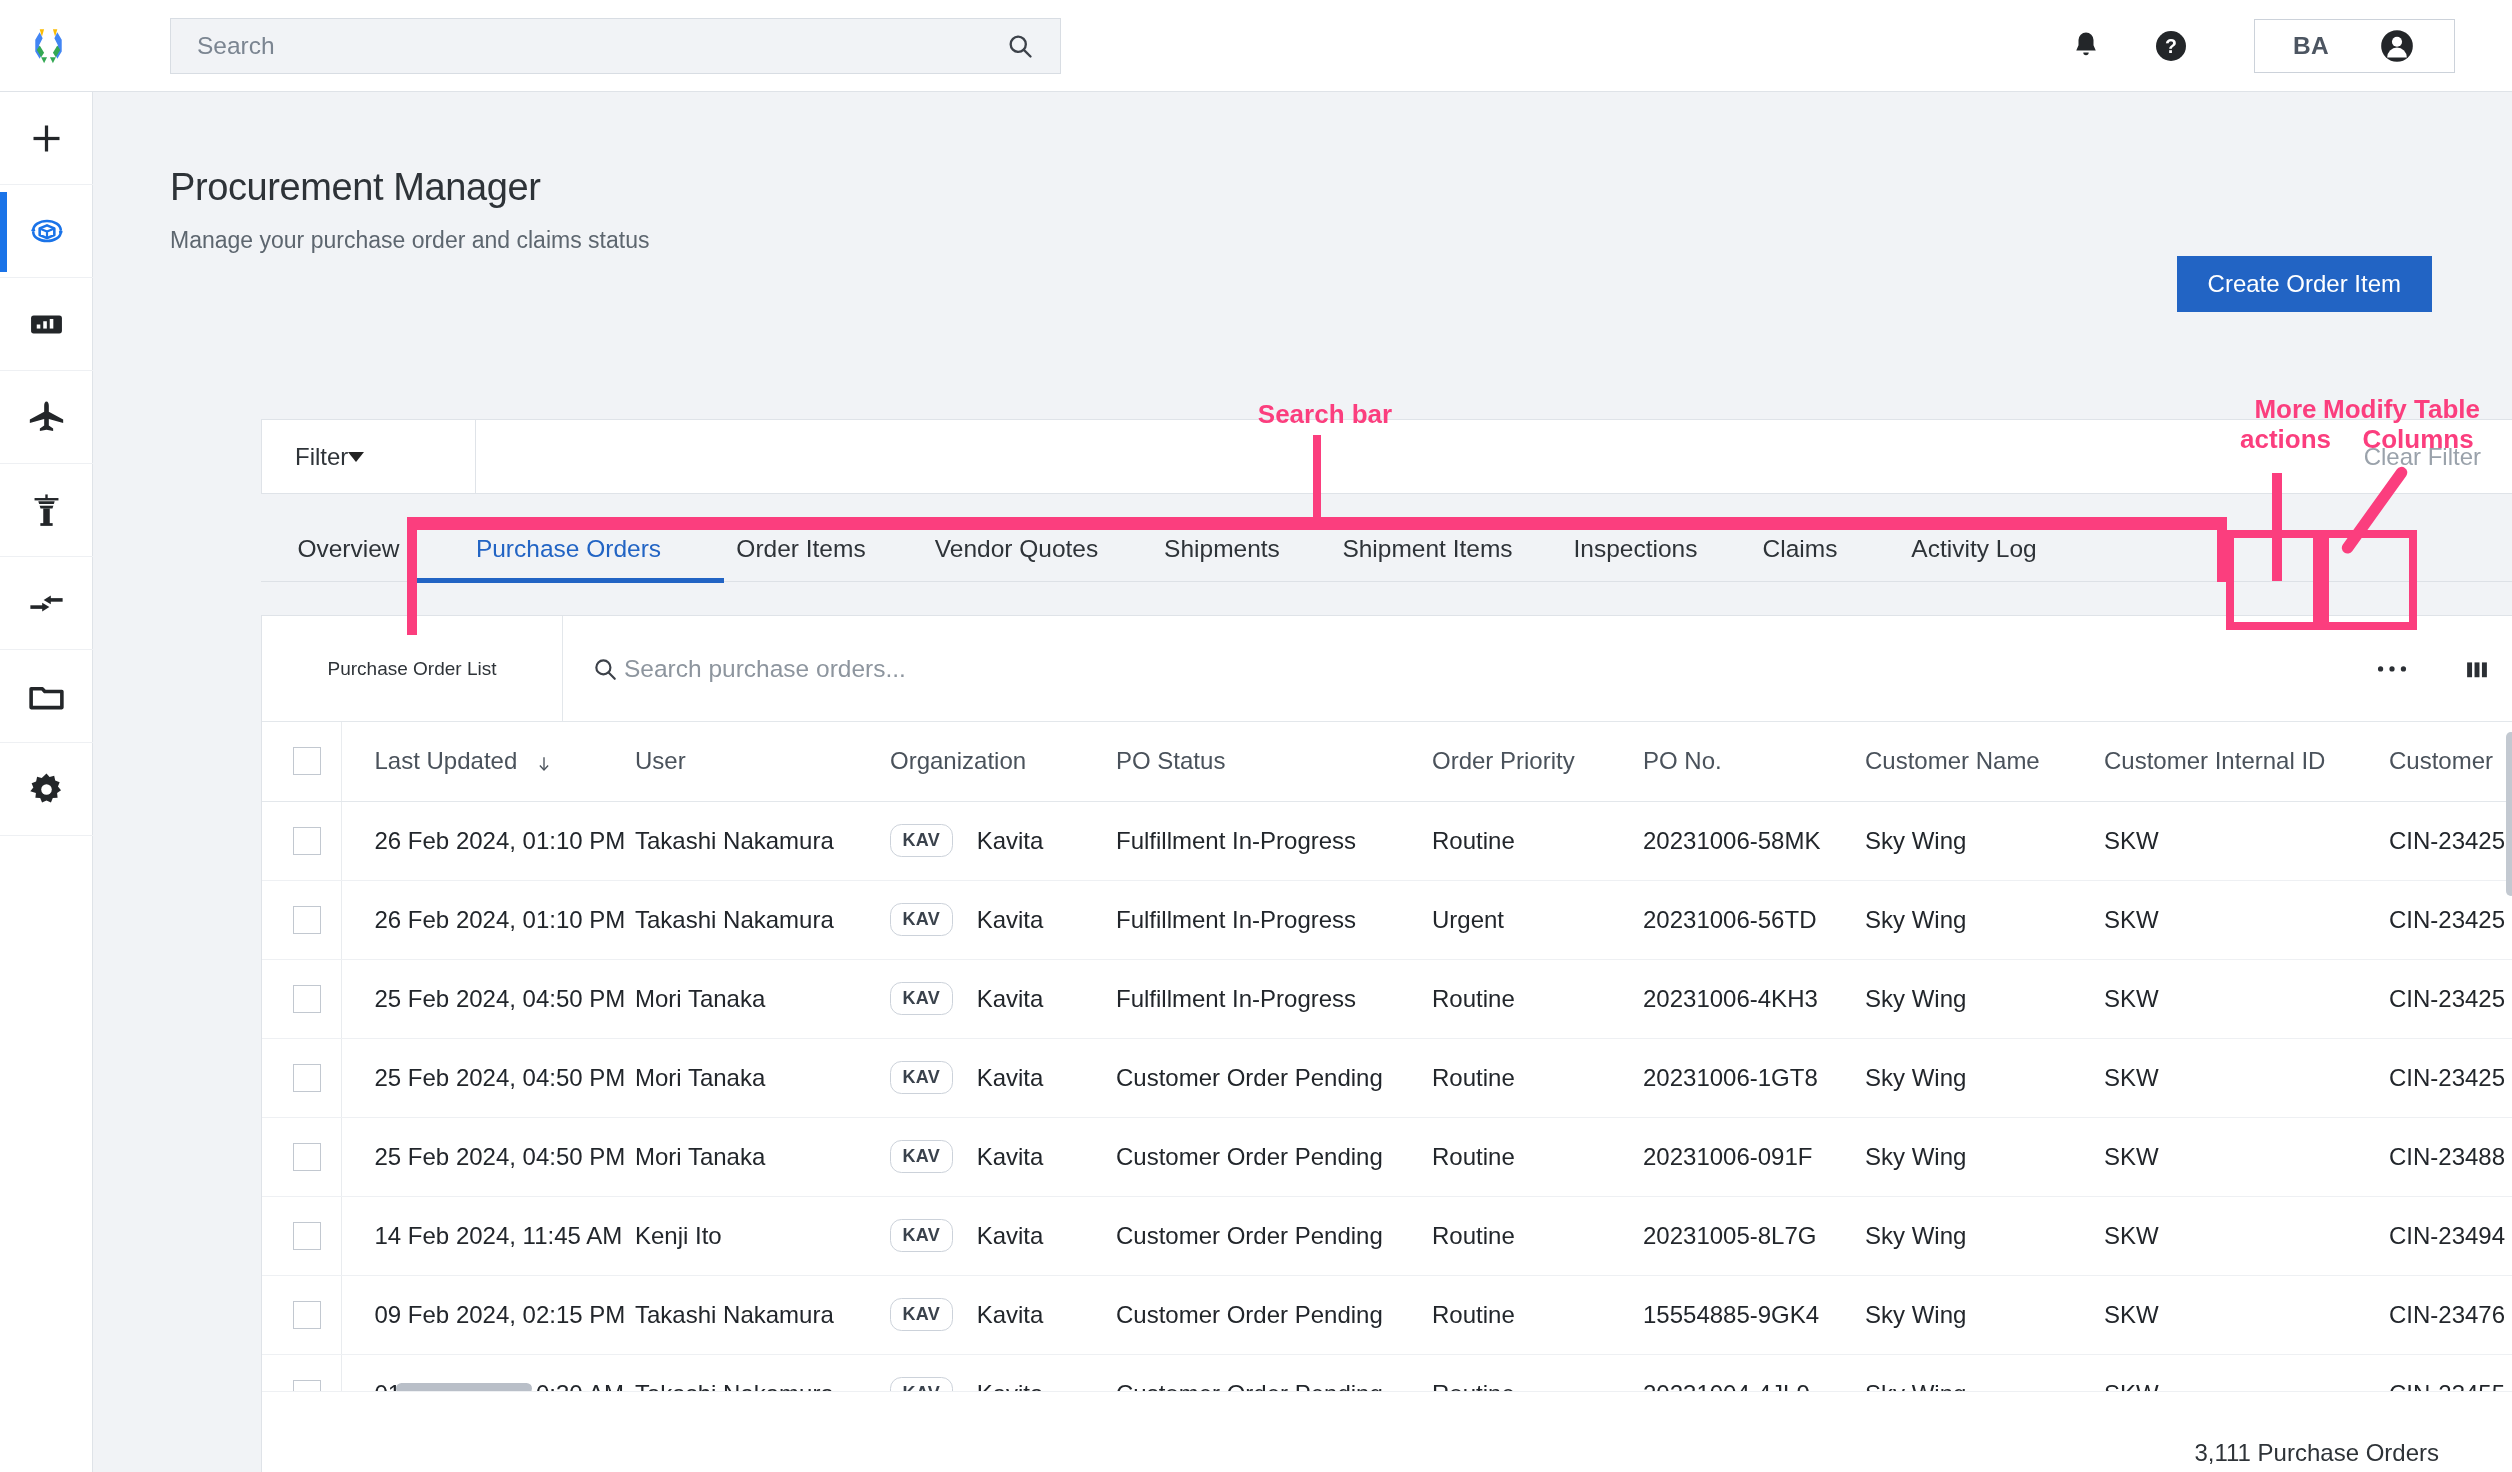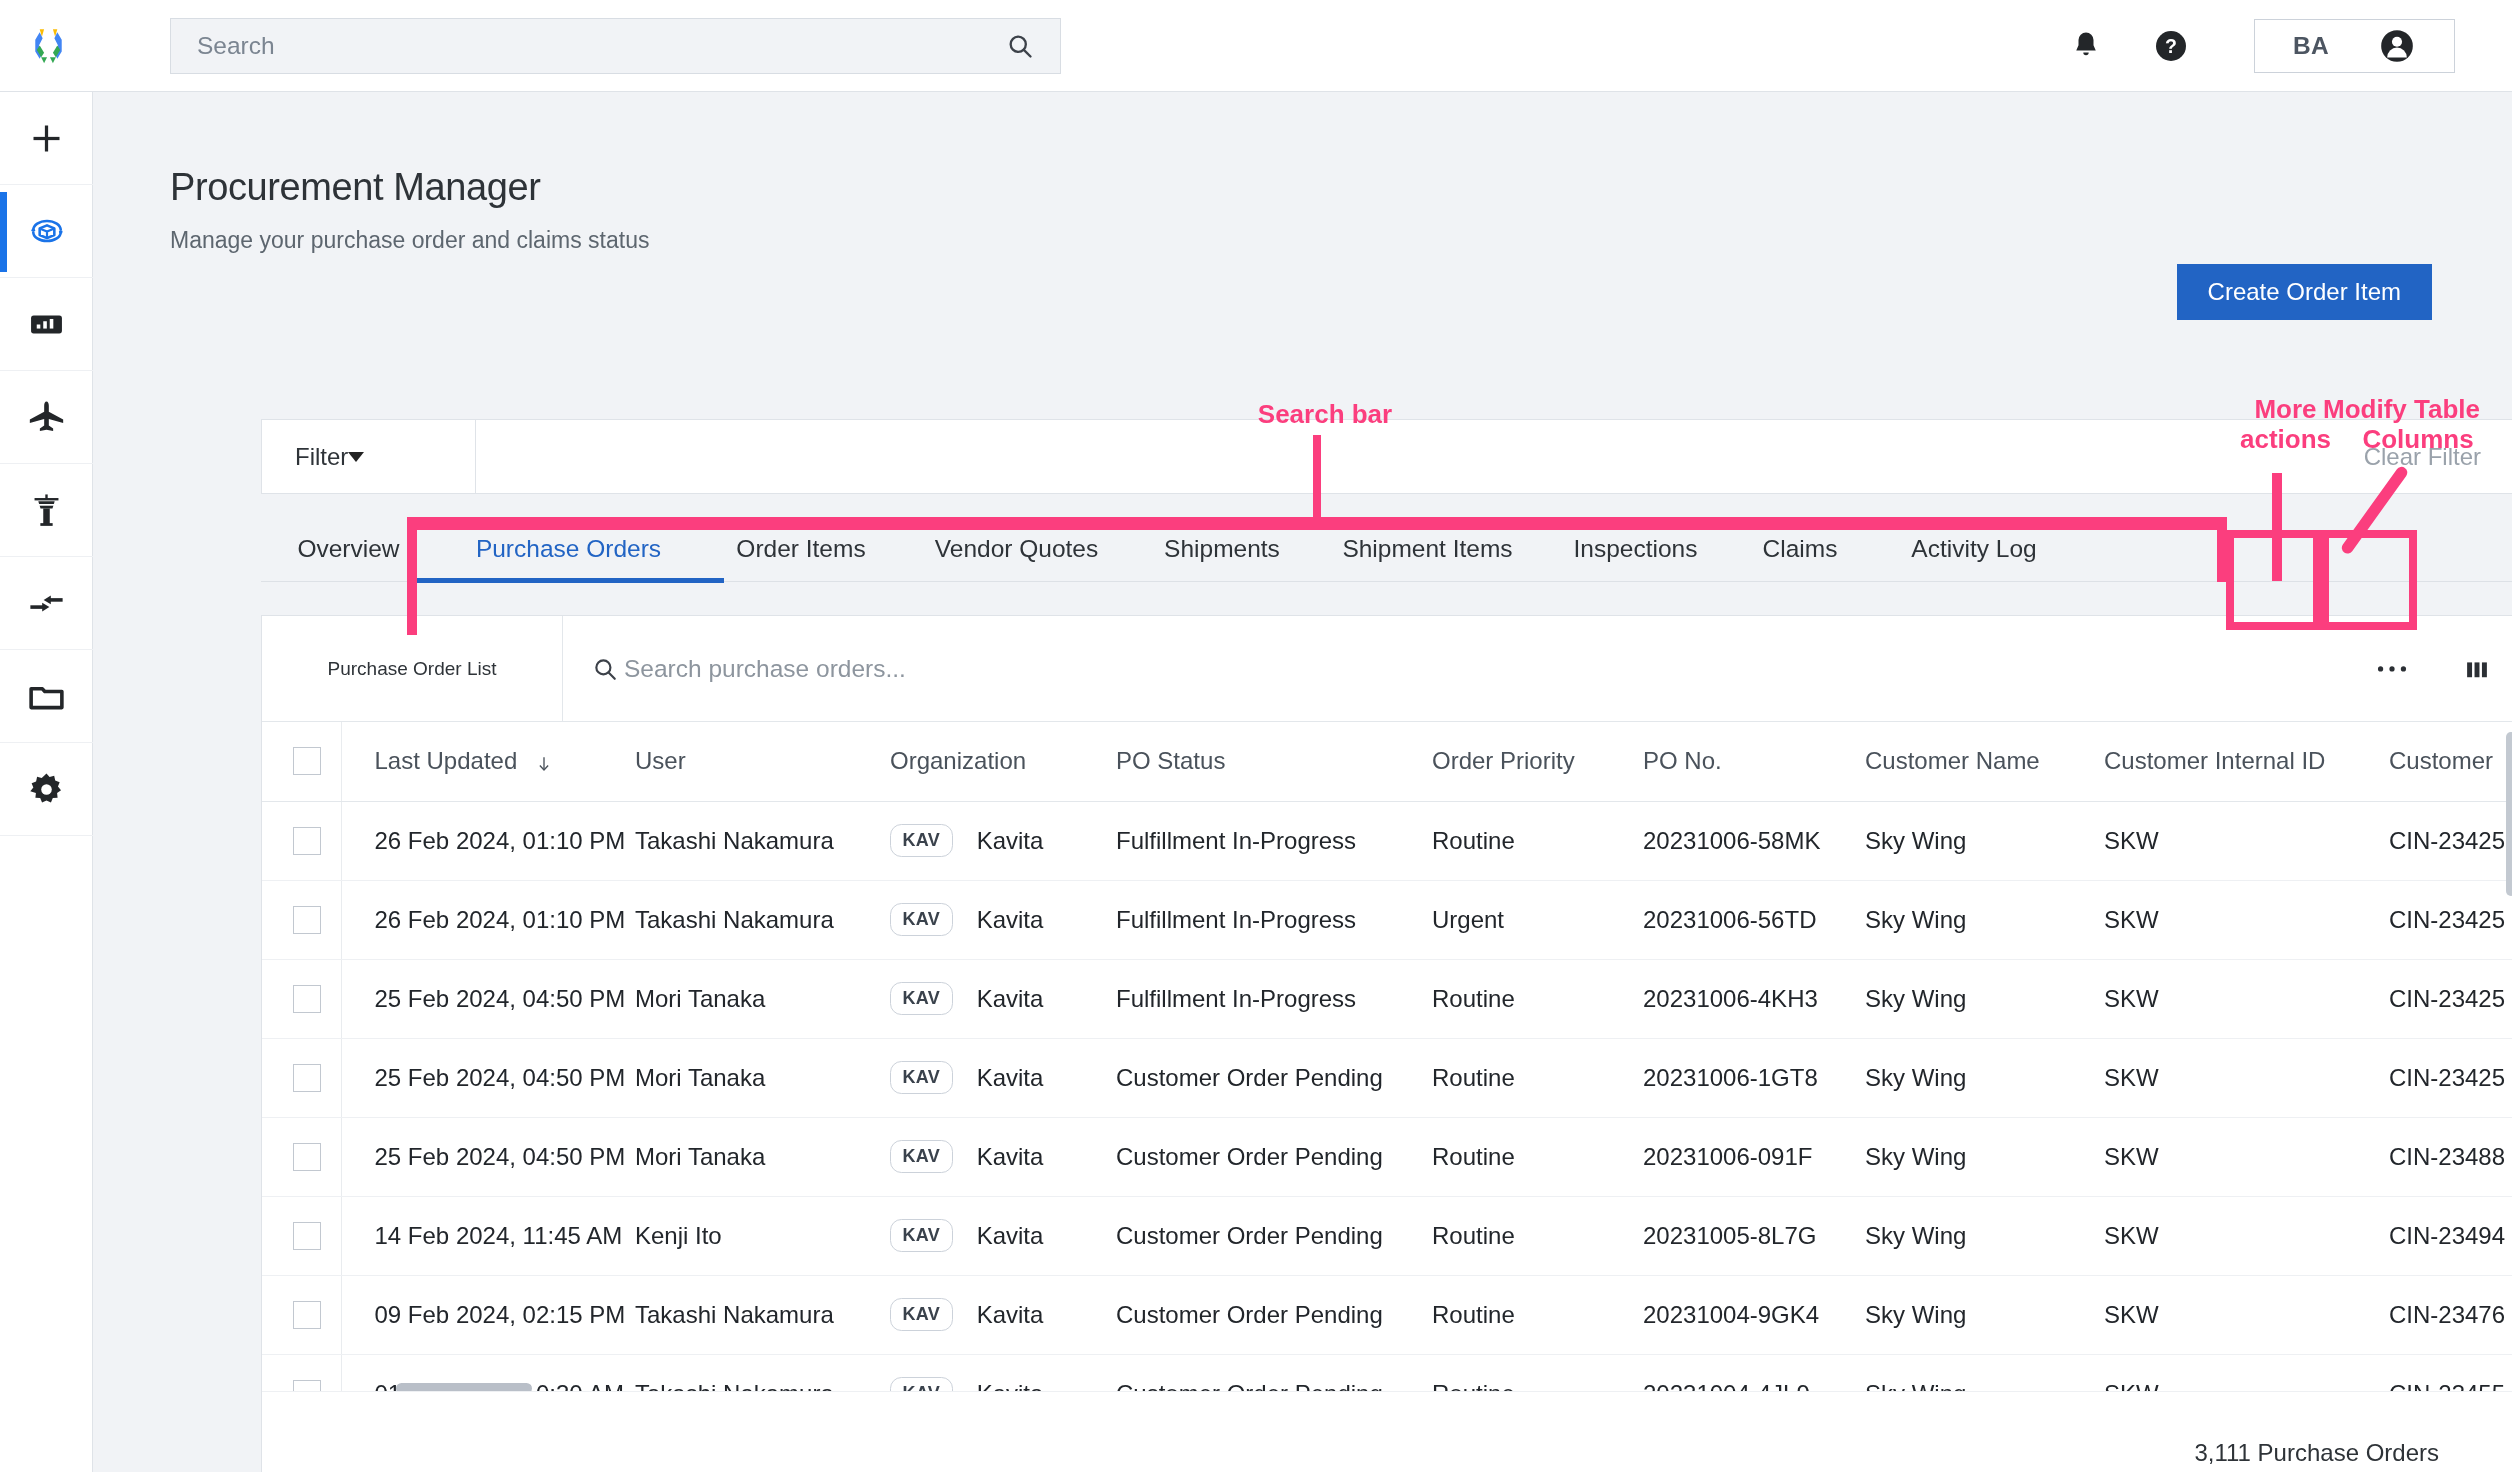--- a/index.html
+++ b/index.html
@@ -83,21 +83,21 @@
 
   .page-head { position: absolute; left: 77px; top: 74px; }
   .page-title { font-size: 38px; color: #2e3338; font-weight: 400; letter-spacing: -0.4px; }
   .page-sub { font-size: 23px; color: #5d666f; margin-top: 18px; }
 
   .create-btn {
     position: absolute; right: 80px; top: 164px;
     height: 56px; padding: 16px 31px;
     background: #2264c4; color: #fff;
     font-size: 24px; border: none; cursor: pointer;
-    display: flex; align-items: center; justify-content: center; margin-top: 8px;
+    display: flex; align-items: center; justify-content: center;
   }
 
   
   .filter-bar {
     position: absolute; left: 168px; top: 327px;
     width: 2259px; height: 75px;
     background: #ffffff;
     border: 1.6px solid #dfe3e8;
     display: flex; align-items: center;
   }
@@ -547,21 +547,21 @@
               <td class="c-date">09 Feb 2024, 02:15 PM</td>
               <td class="c-user">Takashi Nakamura</td>
               <td class="c-org">
                 <div class="org-cell">
                   <span class="org-badge">KAV</span>
                   <span>Kavita</span>
                 </div>
               </td>
               <td class="c-po">Customer Order Pending</td>
               <td class="c-prio">Routine</td>
-              <td class="c-pono">20231004-9GK4</td>
+              <td class="c-pono">15554885-9GK4</td>
               <td class="c-cust">Sky Wing</td>
               <td class="c-cid">SKW</td>
               <td class="c-cin">CIN-23476</td>
             </tr>
             <tr>
               <td class="c-check">
                 <span class="cb"></span>
               </td>
               <td class="c-date">01 Feb 2024, 10:30 AM</td>
               <td class="c-user">Takashi Nakamura</td>

